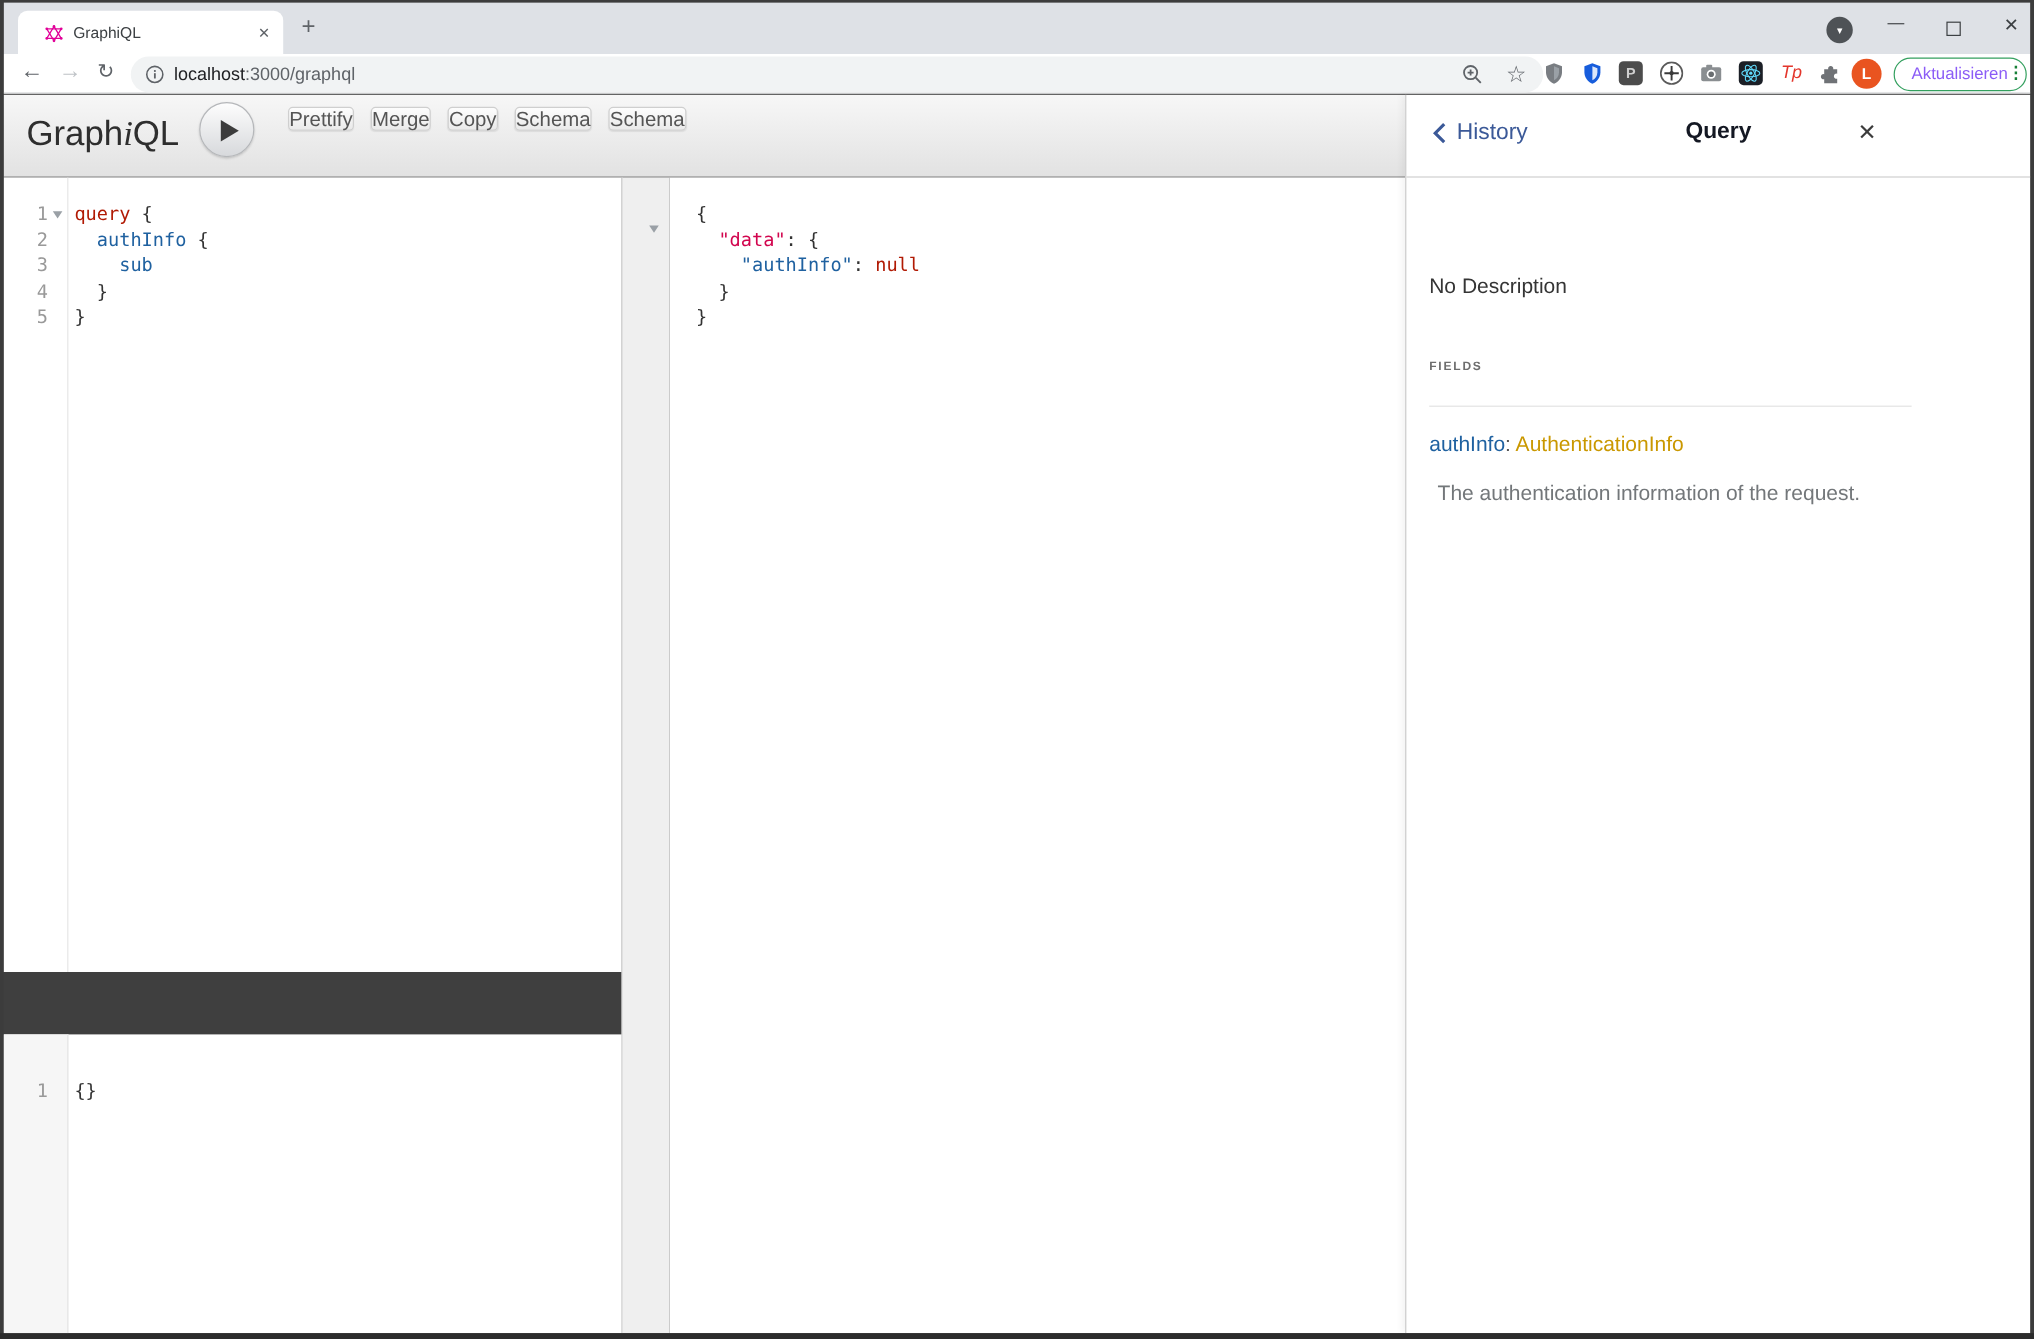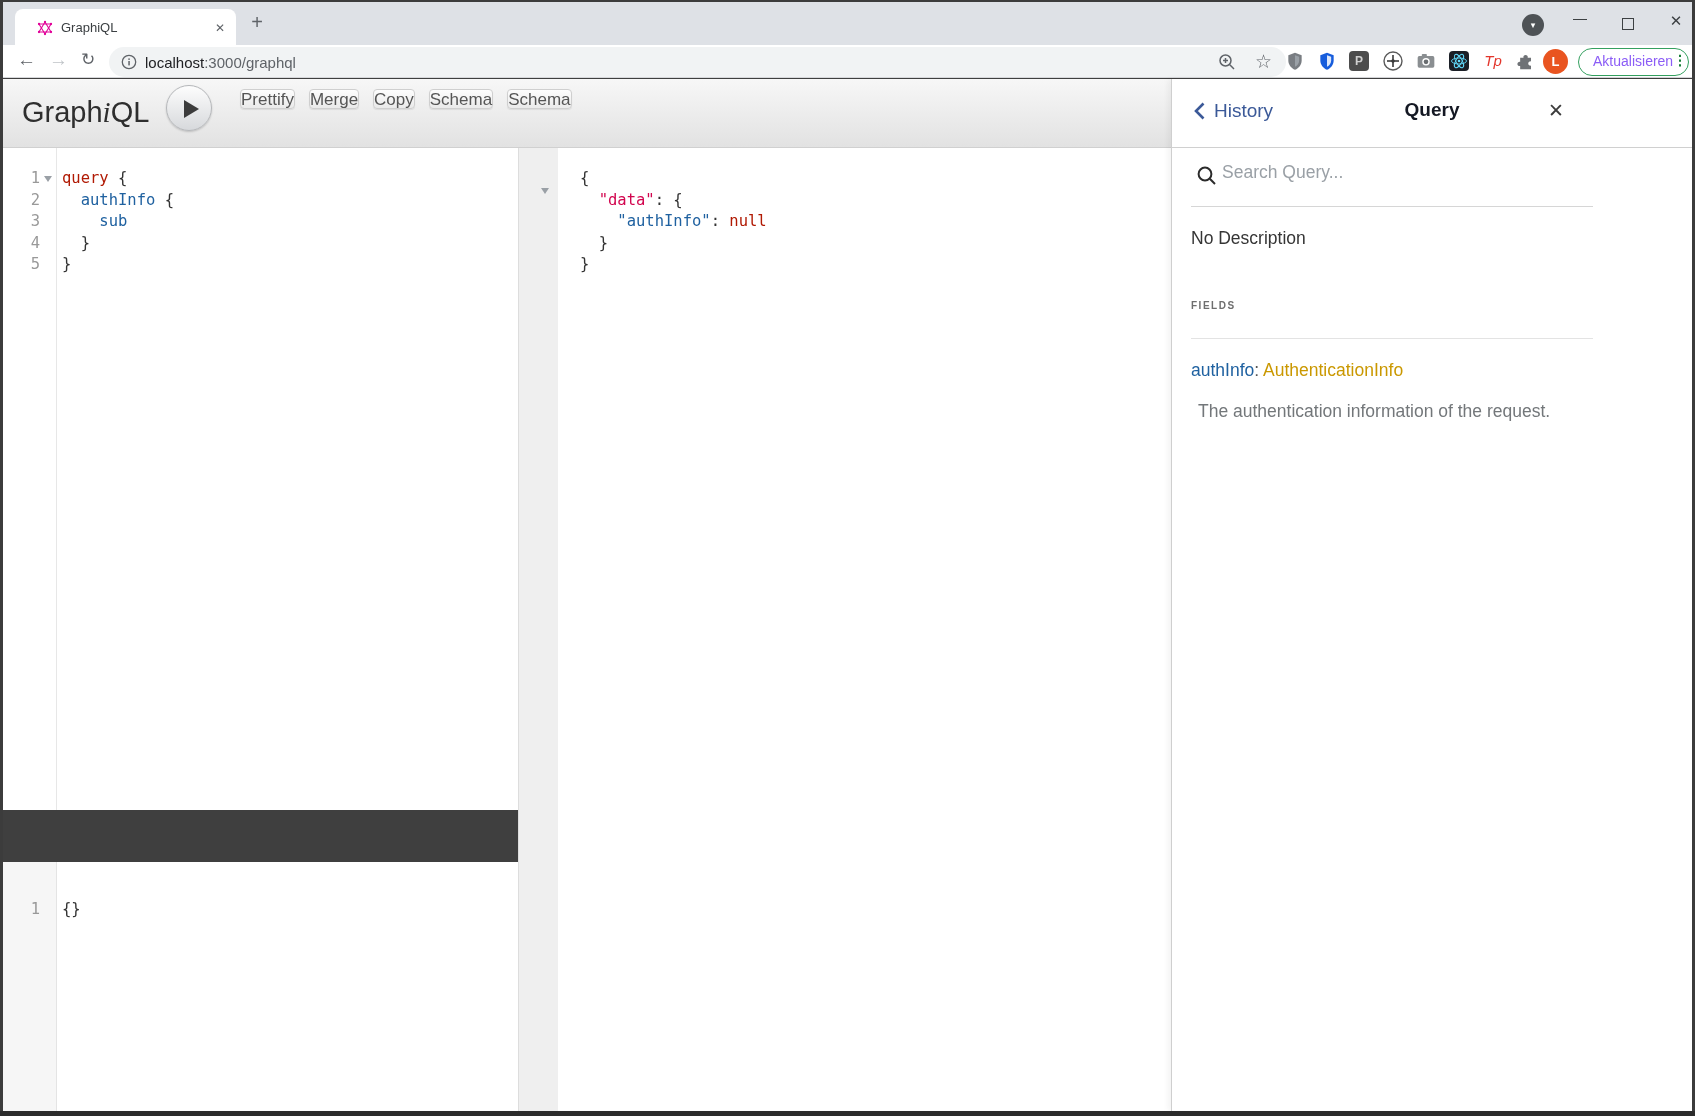--- a/index.html
+++ b/index.html
@@ -257,30 +257,20 @@
         <span>
             <svg width="11" height="18" viewBox="0 0 11 18" fill="none" stroke="#3b5998" stroke-width="2.6">
               <polyline points="9.5,1.5 2,9 9.5,16.5"></polyline>
             </svg>
           </span>
         <span>History</span>
       </div>
       <div id="docs-title">Query</div>
       <div id="docs-close">✕</div>
     </div>
-    <div id="docs-search">
-      <div class="abs" style="left:24px;top:17px">
-        <svg width="21" height="21" viewBox="0 0 21 21" fill="none" stroke="#2b2b2b" stroke-width="2">
-            <circle cx="9" cy="9" r="6.4"></circle>
-            <line x1="13.8" y1="13.8" x2="19" y2="19"></line>
-          </svg>
-      </div>
-      <input id="search-input" type="text" placeholder="Search Query..." style="">
-      <div id="docs-search-underline"></div>
-    </div>
     <div id="no-desc">No Description</div>
     <div id="fields-h">FIELDS</div>
     <div id="fields-rule"></div>
     <div id="field-line">
       <span class="fname">authInfo</span><span class="sep">: </span><span class="ftype">AuthenticationInfo</span>
     </div>
     <div id="field-desc">The authentication information of the request.</div>
   </div>
 
 </div>

